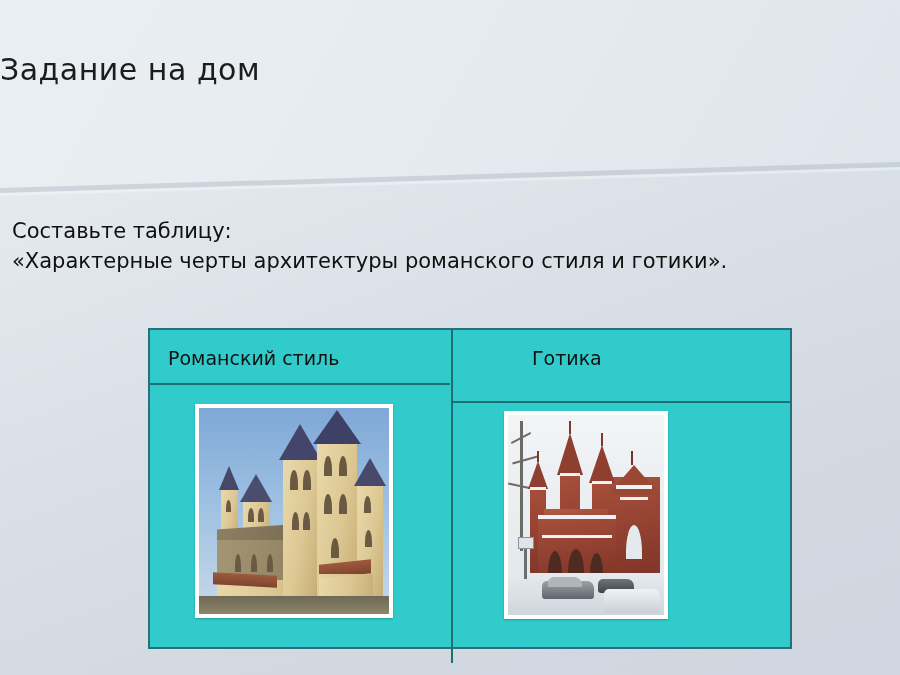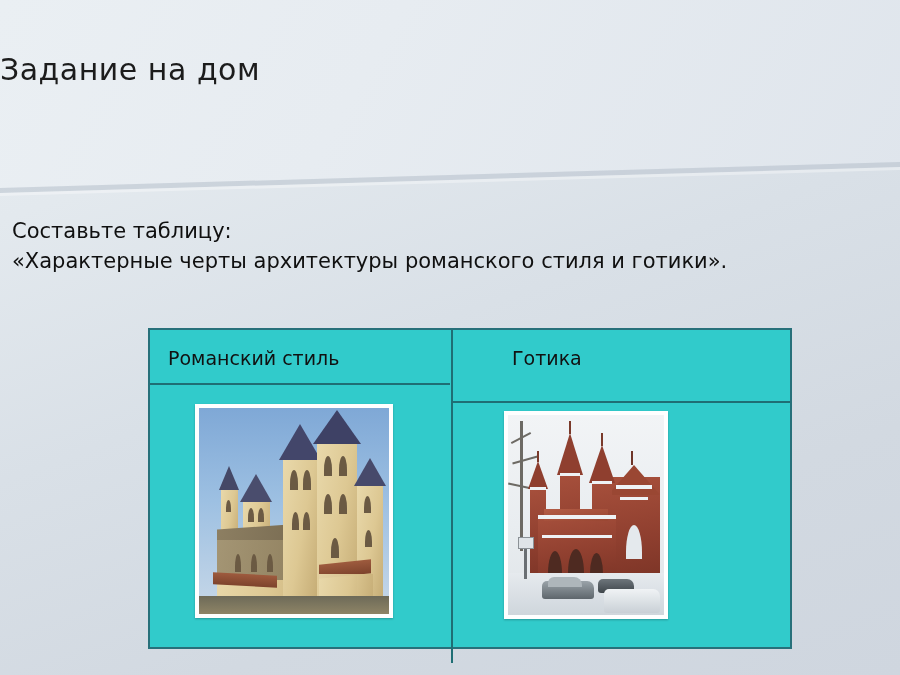--- a/index.html
+++ b/index.html
@@ -104,21 +104,21 @@
   .tbl-head-cell {
     box-sizing: border-box;
     display: flex;
     align-items: center;
     padding-left: 18px;
     font-size: 19px;
     color: #111;
     font-weight: 400;
   }
   .tbl-head-cell.left  { width: 302px; }
-  .tbl-head-cell.right { width: 338px; padding-left: 60px; }
+  .tbl-head-cell.right { width: 338px; padding-left: 80px; }
 
   
   .rule-left {
     position: absolute;
     left: 0px; top: 53px;
     width: 300px; height: 2px;
     background: #1f6e74;
   }
   .rule-right {
     position: absolute;

